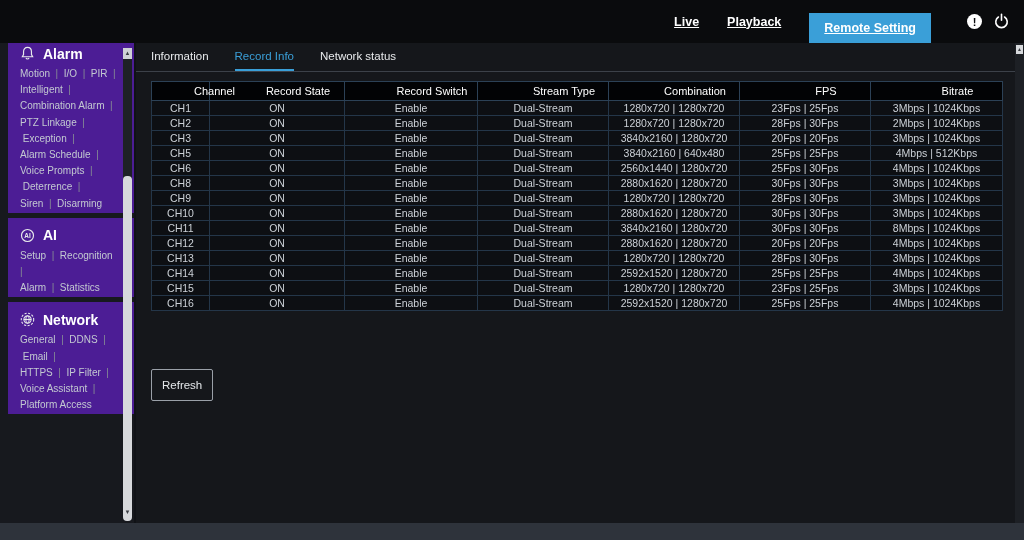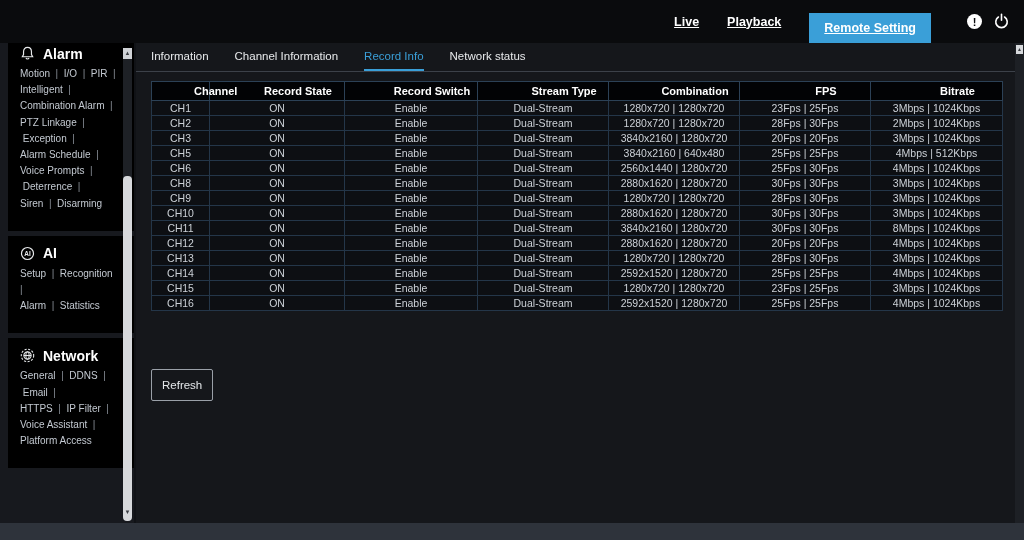--- a/index.html
+++ b/index.html
@@ -12,42 +12,42 @@
   .nav { display:flex; align-items:center; }
   .nav-item { color:#ffffff; font-weight:bold; font-size:12.5px; margin-right:28px; cursor:pointer; white-space:nowrap;text-decoration:underline; }
   .nav-item.active { background:#3a9fd8; margin-right:0; height:30px; align-self:flex-end; display:flex; align-items:center; padding:0 15px; }
   .topbar-icons { display:flex; align-items:center; margin-left:36px; padding-right:14px; gap:11px; }
   .alert-circle { width:15px; height:15px; border-radius:50%; background:#ffffff; color:#0a0b0d; font-size:11px; font-weight:bold; display:flex; align-items:center; justify-content:center; cursor:pointer; }
   .power-btn { width:17px; height:17px; cursor:pointer; display:flex; align-items:center; justify-content:center; }
 
   
   .sidebar { position:absolute; top:43px; left:0; width:134px; height:480px; background:#17191e; overflow:hidden; }
   .side-inner { position:absolute; top:0; left:8px; width:126px; }
-  .section { background:#000000; padding:9px 10px 19px 12px; margin-bottom:5px; }
+  .section { background:#4c1d95; padding:9px 10px 1px 12px; margin-bottom:5px; }
   .section:first-child { margin-top:-7px; }
   .section-header { display:flex; align-items:center; gap:8px; color:#ffffff; font-size:14px; font-weight:bold; height:17px; margin-bottom:4px; }
   .section-header .icon { width:15px; height:15px; flex:0 0 15px; display:flex; align-items:center; justify-content:center; }
   .section-links { font-size:10px; line-height:16.2px; color:#c3c9d1; padding-right:8px; }
   .side-link { color:#c3c9d1; cursor:pointer; }
   .sep { color:#878d95; }
 
   .side-scroll-track { position:absolute; top:5px; right:2px; width:9px; height:470px; background:#1e2126; }
   .side-scroll-up { position:absolute; top:0; left:0; width:9px; height:11px; background:#cfd2d6; color:#3a3d42; font-size:6px; line-height:11px; text-align:center; cursor:pointer; }
   .side-scroll-thumb { position:absolute; top:128px; left:0; width:9px; height:345px; background:#d7d9dc; border-radius:4px; cursor:pointer; }
   .side-scroll-down { position:absolute; bottom:1px; left:0; width:9px; height:10px; color:#3a3d42; font-size:6px; line-height:10px; text-align:center; cursor:pointer; }
 
   
   .main { position:absolute; top:43px; left:136px; width:888px; height:480px; background:#15171b; }
   .tabbar { position:absolute; top:0; left:0; right:9px; height:29px; border-bottom:1px solid #3c4149; display:flex; align-items:stretch; padding-left:15px; gap:26px; }
   .tab { font-size:11.5px; color:#e8eaec; display:flex; align-items:center; border-bottom:2px solid transparent; cursor:pointer; white-space:nowrap; }
   .tab.active { color:#3a9fd8; border-bottom-color:#3a9fd8; }
 
   .table-wrap { position:absolute; top:38px; left:15px; width:851px; }
   table { width:851px; border-collapse:collapse; table-layout:fixed; }
-  th { background:#020305; color:#ffffff; font-size:11px; font-weight:bold; height:19px; border:1px solid #2c4156; text-align:center;padding-left:42px; }
+  th { background:#020305; color:#ffffff; font-size:11px; font-weight:normal; height:19px; border:1px solid #2c4156; text-align:center;padding-left:42px; }
   td { background:#0d0f13; color:#ccd1d7; font-size:10.5px; height:15px; border:1px solid #243649; text-align:center; white-space:nowrap; overflow:hidden; }
 
   .refresh-btn { position:absolute; top:326px; left:15px; min-width:56px; height:32px; background:transparent; border:1px solid #9aa0a8; border-radius:2px; color:#e4e7ea; font-size:11.5px; font-family:"Liberation Sans", sans-serif; cursor:pointer; padding:0 10px; }
 
   .main-scrollbar { position:absolute; top:0; right:0; width:9px; height:480px; background:#1d2025; }
   .main-scroll-mark { position:absolute; top:2px; left:1px; width:7px; height:9px; background:#d7d9dc; color:#3a3d42; font-size:5px; line-height:9px; text-align:center; }
 
   .bottom-strip { position:absolute; top:523px; left:0; width:1024px; height:17px; background:#2e333b; }
 </style>
 </head>
@@ -116,21 +116,20 @@
     <div class="side-scroll-track">
       <div class="side-scroll-up">▲</div>
       <div class="side-scroll-thumb"></div>
       <div class="side-scroll-down">▼</div>
     </div>
   </div>
 
   <div class="main">
     <div class="tabbar">
         <div class="tab">Information</div>
-        <div class="tab">Channel Information</div>
         <div class="tab active">Record Info</div>
         <div class="tab">Network status</div>
       </div>
 
     <div class="table-wrap">
       <table>
         <colgroup>
           <col style="width:58px">
             <col style="width:135px">
             <col style="width:133px">

